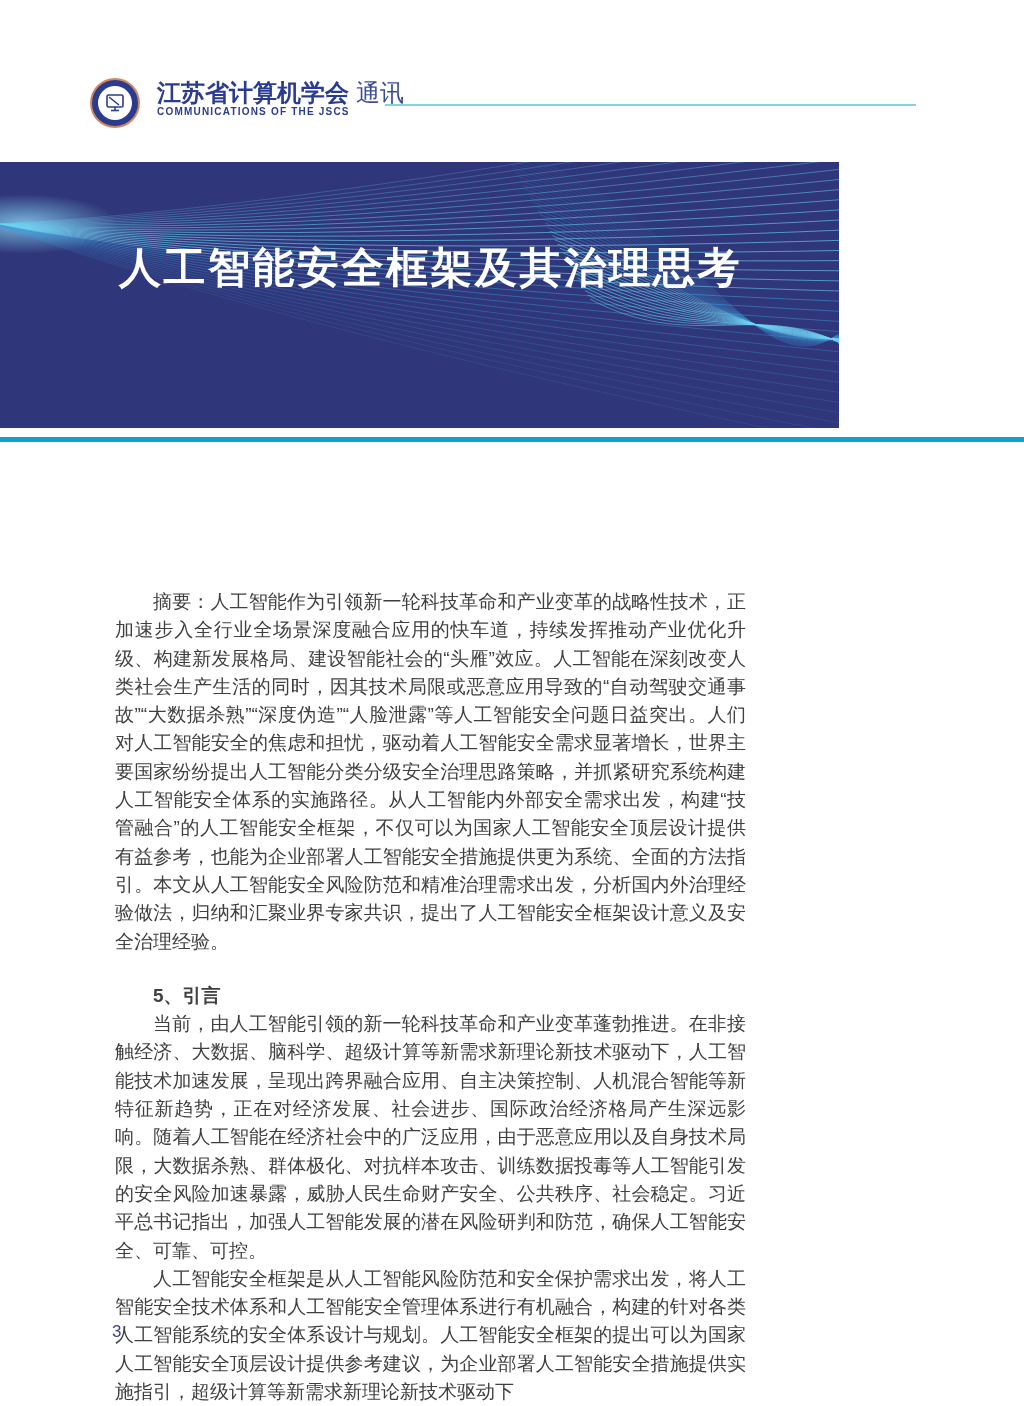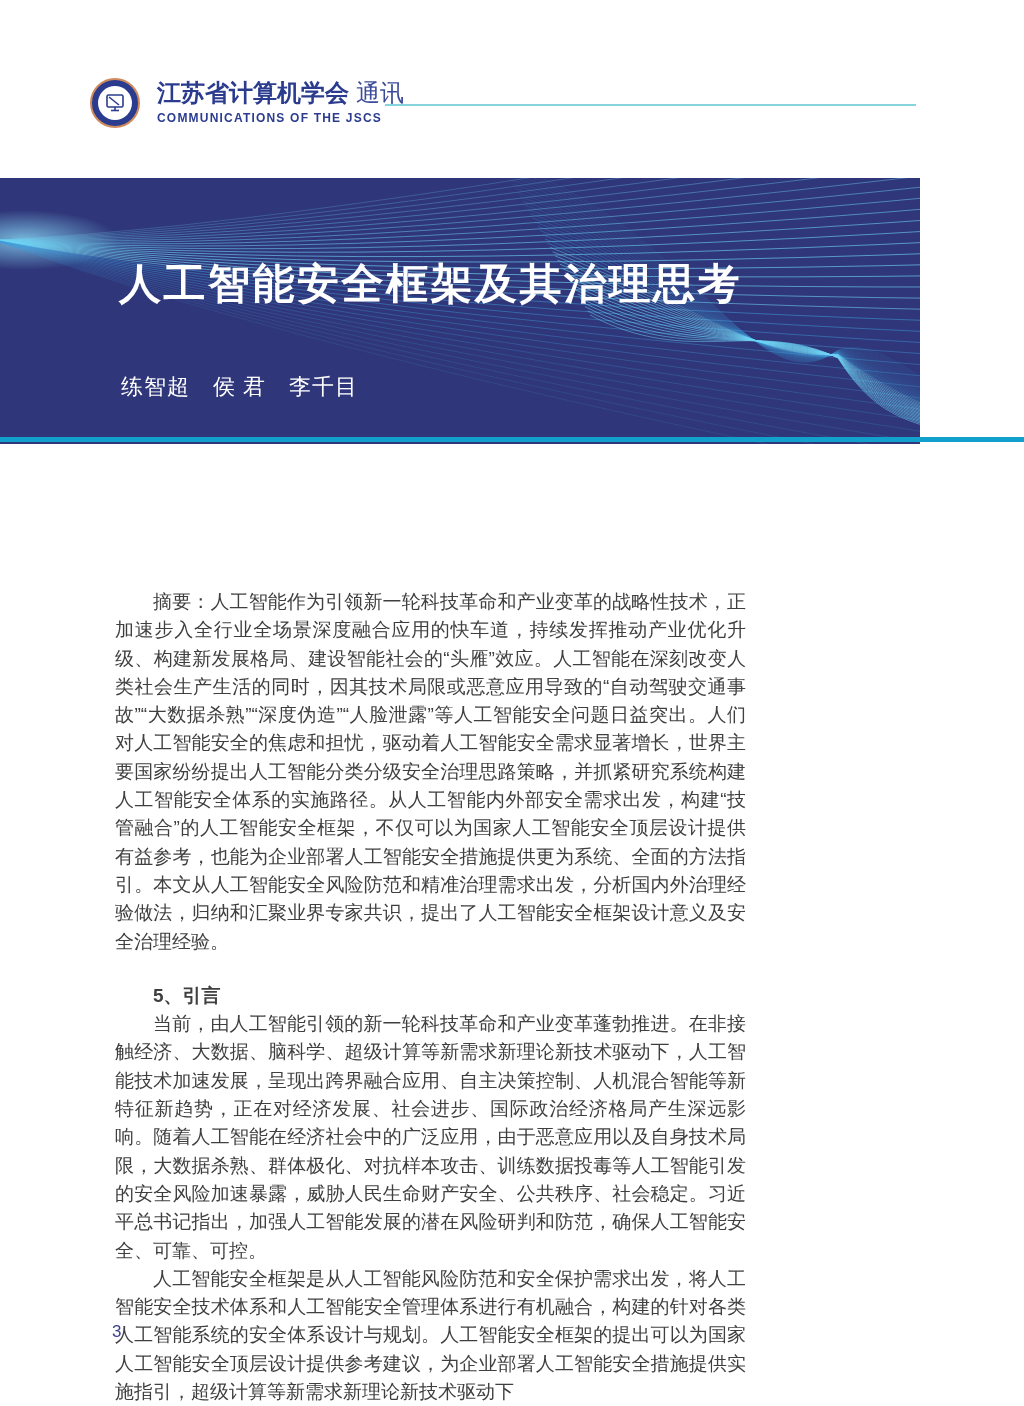--- a/index.html
+++ b/index.html
@@ -17,30 +17,30 @@
   .logo-inner{
     width:34px;height:34px;border-radius:50%;background:#ffffff;
     display:flex;align-items:center;justify-content:center;
   }
   .logo-glyph{width:20px;height:18px;}
   .brand{position:absolute;left:157px;top:80px;}
   .brand-line1{font-size:24px;line-height:26px;color:var(--brand-blue,#2b3c8f);white-space:nowrap;}
   .brand-cn{font-weight:bold;}
   .brand-suffix{font-weight:normal;margin-left:7px;opacity:.92;}
   .brand-en{
-    margin-top:5px;font-size:12px;font-weight:bold;letter-spacing:1.2px;
+    font-size:10px;font-weight:bold;letter-spacing:1.2px;
     color:var(--brand-blue,#2b3c8f);white-space:nowrap;
   }
   .header-rule{
     position:absolute;left:385px;right:0;top:104px;height:2px;
     background:var(--header-rule,#85d3de);
   }
   
   .banner{
-    position:absolute;top:178px;left:0;width:920px;height:266px;
+    position:absolute;top:162px;left:0;width:839px;height:266px;
     background:var(--banner-bg,#2f3679);overflow:hidden;
   }
   .banner svg{position:absolute;top:0;left:0;}
   .banner h1{
     position:absolute;left:119px;top:78px;margin:0;
     font-size:42px;font-weight:bold;color:#ffffff;letter-spacing:2.5px;white-space:nowrap;
   }
   .authors{
     position:absolute;left:121px;top:194px;
     font-size:22px;color:#ffffff;letter-spacing:1px;white-space:nowrap;
@@ -170,21 +170,20 @@
           <path d="M 575.0 111.7 C 690 165.0, 755 155.8, 838 178.7 C 902 260.0, 958 229.7, 1062 299.3" stroke="#6fd4f4" stroke-opacity="0.616"></path>
           <path d="M 577.5 115.9 C 690 169.2, 755 153.2, 838 178.9 C 902 263.7, 958 228.1, 1062 302.8" stroke="#6fd4f4" stroke-opacity="0.607"></path>
           <path d="M 580.0 120.1 C 690 173.3, 755 150.6, 838 179.1 C 902 267.3, 958 226.4, 1062 306.2" stroke="#6fd4f4" stroke-opacity="0.593"></path>
           <path d="M 582.5 124.3 C 690 177.5, 755 147.9, 838 179.3 C 902 271.0, 958 224.8, 1062 309.7" stroke="#6fd4f4" stroke-opacity="0.575"></path>
           <path d="M 585.0 128.6 C 690 181.7, 755 145.3, 838 179.6 C 902 274.7, 958 223.2, 1062 313.1" stroke="#6fd4f4" stroke-opacity="0.553"></path>
           <path d="M 587.5 132.8 C 690 185.8, 755 142.6, 838 179.8 C 902 278.3, 958 221.6, 1062 316.6" stroke="#6fd4f4" stroke-opacity="0.527"></path>
           <path d="M 590.0 137.0 C 690 190.0, 755 140.0, 838 180.0 C 902 282.0, 958 220.0, 1062 320.0" stroke="#6fd4f4" stroke-opacity="0.499"></path>
         </g>
     </svg>
     <h1>人工智能安全框架及其治理思考</h1>
-    <div class="authors">练智超　侯 君　李千目</div>
   </section>
 
   <div class="accent-bar"></div>
 
   <main class="content">
     <p class="para"><span class="abstract-label">摘要：</span><span>人工智能作为引领新一轮科技革命和产业变革的战略性技术，正加速步入全行业全场景深度融合应用的快车道，持续发挥推动产业优化升级、构建新发展格局、建设智能社会的“头雁”效应。人工智能在深刻改变人类社会生产生活的同时，因其技术局限或恶意应用导致的“自动驾驶交通事故”“大数据杀熟”“深度伪造”“人脸泄露”等人工智能安全问题日益突出。人们对人工智能安全的焦虑和担忧，驱动着人工智能安全需求显著增长，世界主要国家纷纷提出人工智能分类分级安全治理思路策略，并抓紧研究系统构建人工智能安全体系的实施路径。从人工智能内外部安全需求出发，构建“技管融合”的人工智能安全框架，不仅可以为国家人工智能安全顶层设计提供有益参考，也能为企业部署人工智能安全措施提供更为系统、全面的方法指引。本文从人工智能安全风险防范和精准治理需求出发，分析国内外治理经验做法，归纳和汇聚业界专家共识，提出了人工智能安全框架设计意义及安全治理经验。</span></p>
     <h2 class="sec-heading">5、引言</h2>
     <p class="para">当前，由人工智能引领的新一轮科技革命和产业变革蓬勃推进。在非接触经济、大数据、脑科学、超级计算等新需求新理论新技术驱动下，人工智能技术加速发展，呈现出跨界融合应用、自主决策控制、人机混合智能等新特征新趋势，正在对经济发展、社会进步、国际政治经济格局产生深远影响。随着人工智能在经济社会中的广泛应用，由于恶意应用以及自身技术局限，大数据杀熟、群体极化、对抗样本攻击、训练数据投毒等人工智能引发的安全风险加速暴露，威胁人民生命财产安全、公共秩序、社会稳定。习近平总书记指出，加强人工智能发展的潜在风险研判和防范，确保人工智能安全、可靠、可控。</p>
     <p class="para">人工智能安全框架是从人工智能风险防范和安全保护需求出发，将人工智能安全技术体系和人工智能安全管理体系进行有机融合，构建的针对各类人工智能系统的安全体系设计与规划。人工智能安全框架的提出可以为国家人工智能安全顶层设计提供参考建议，为企业部署人工智能安全措施提供实施指引，超级计算等新需求新理论新技术驱动下</p>
   </main>

